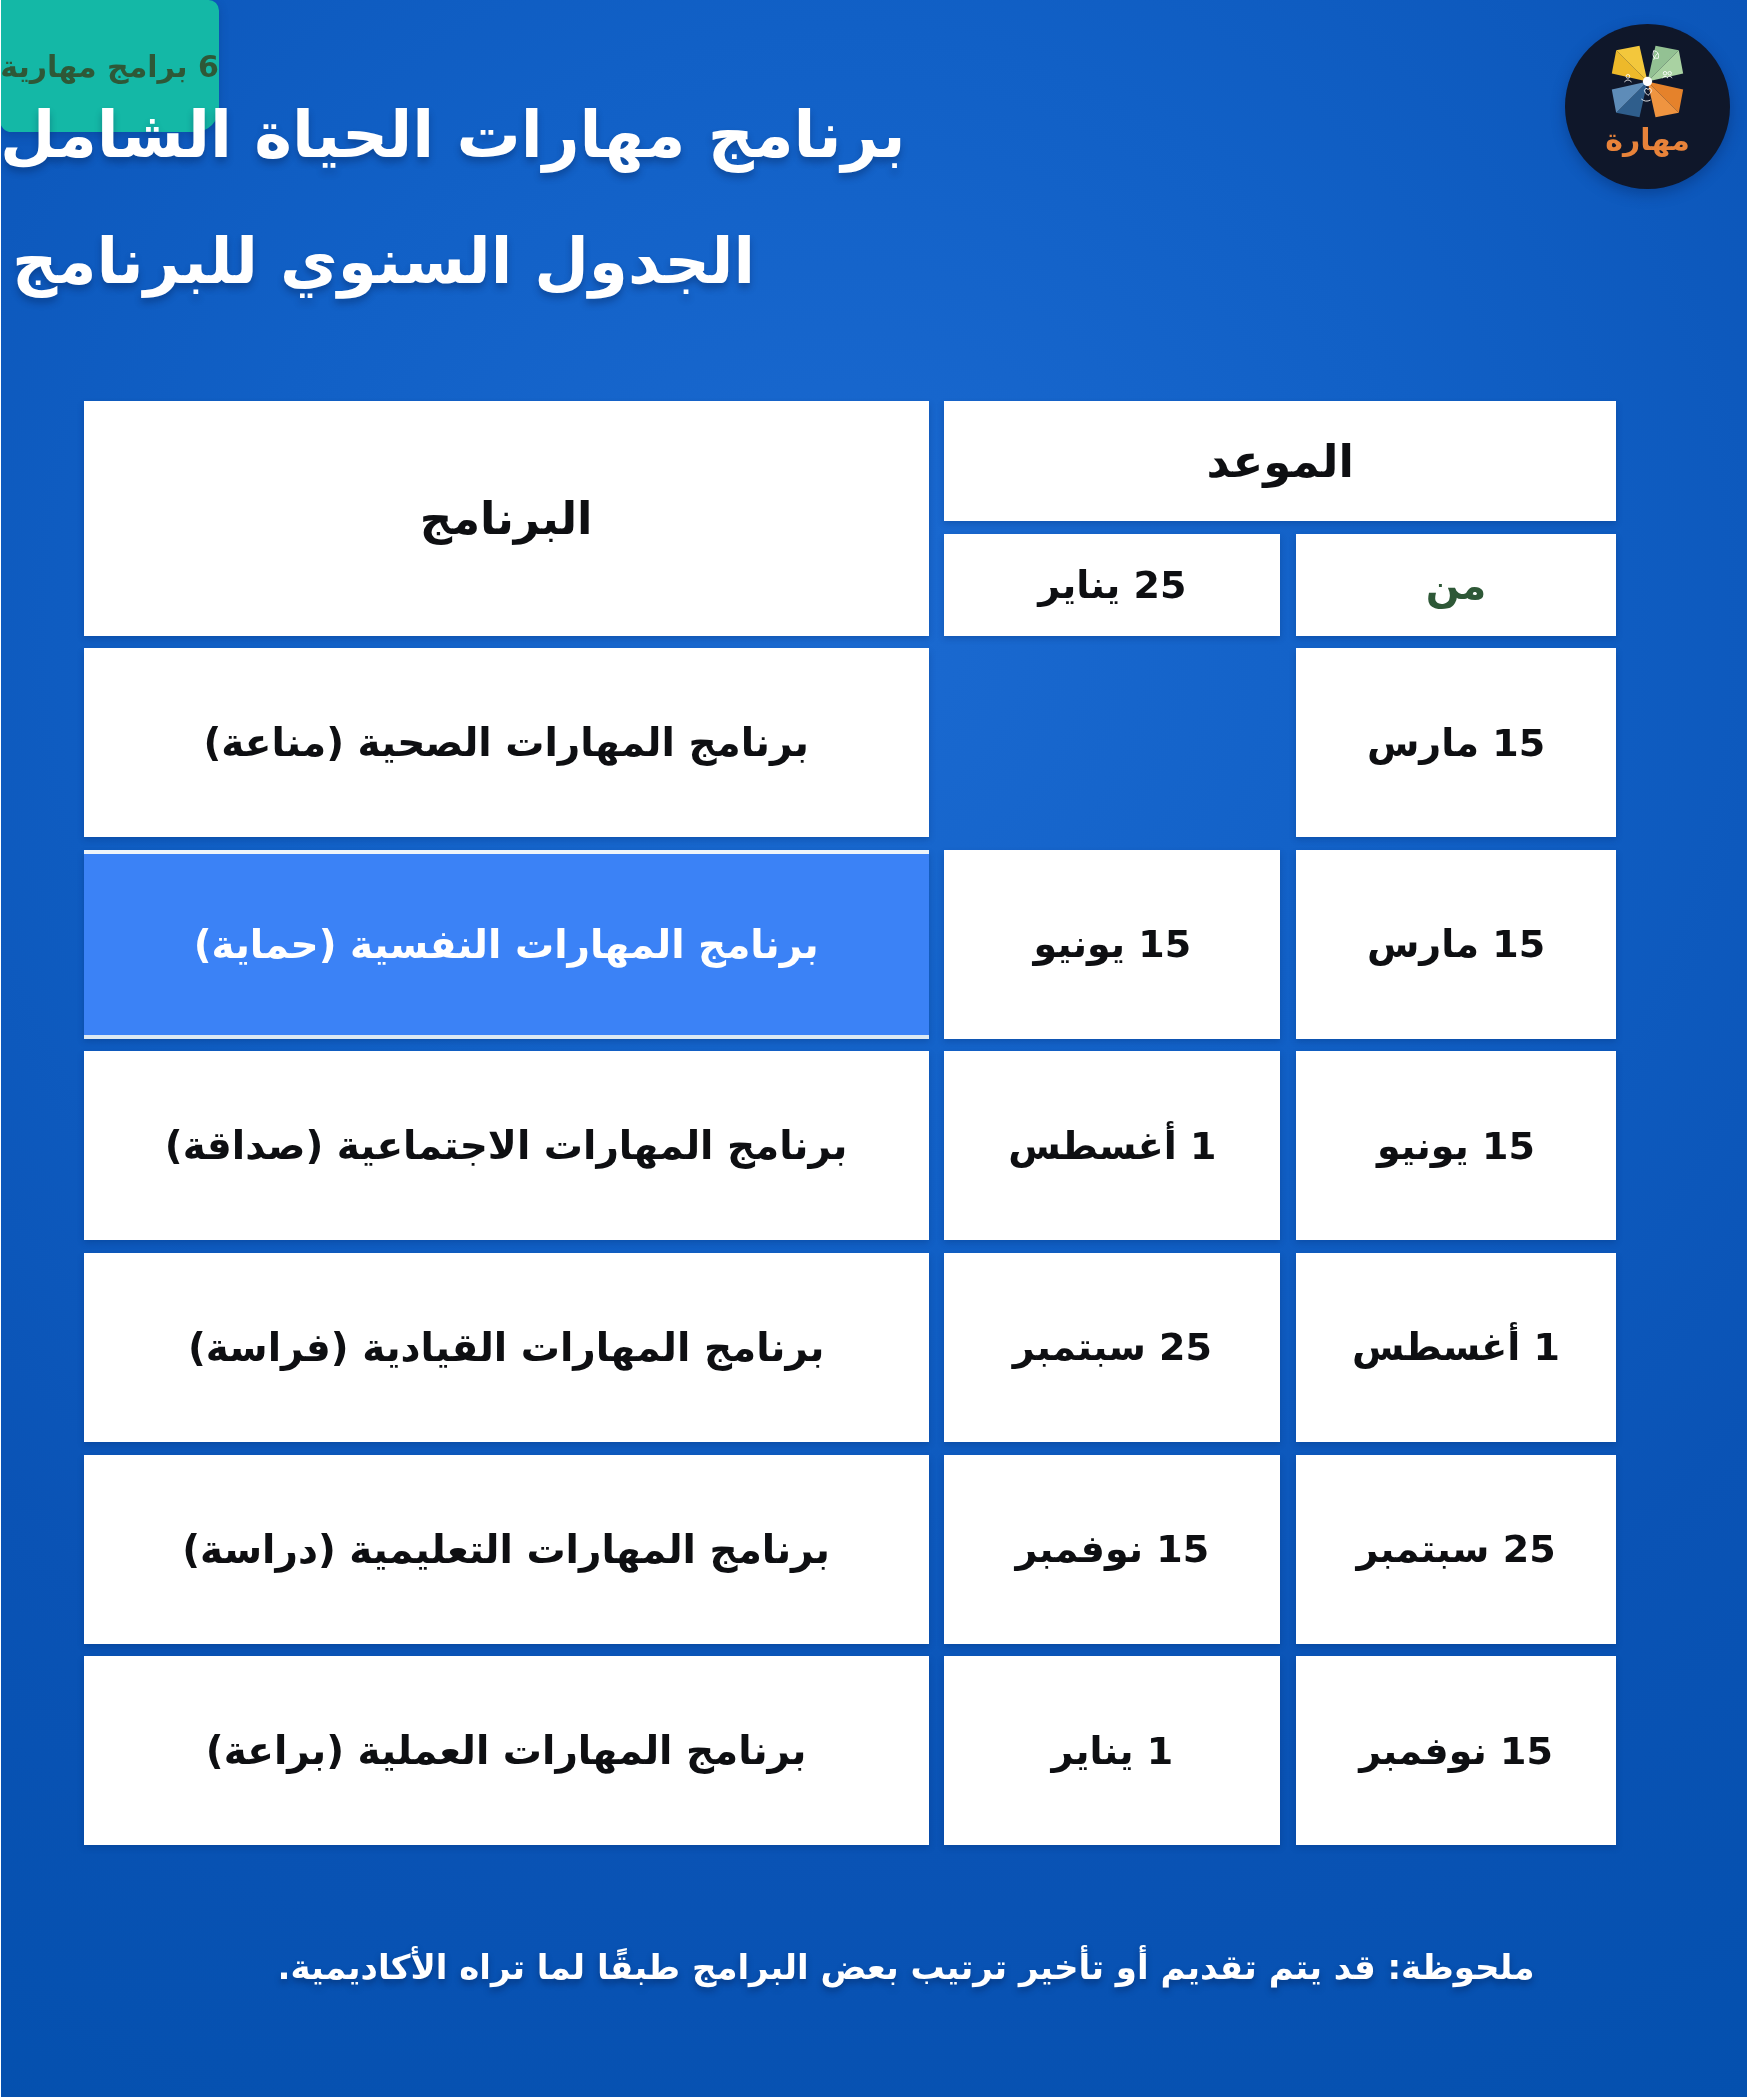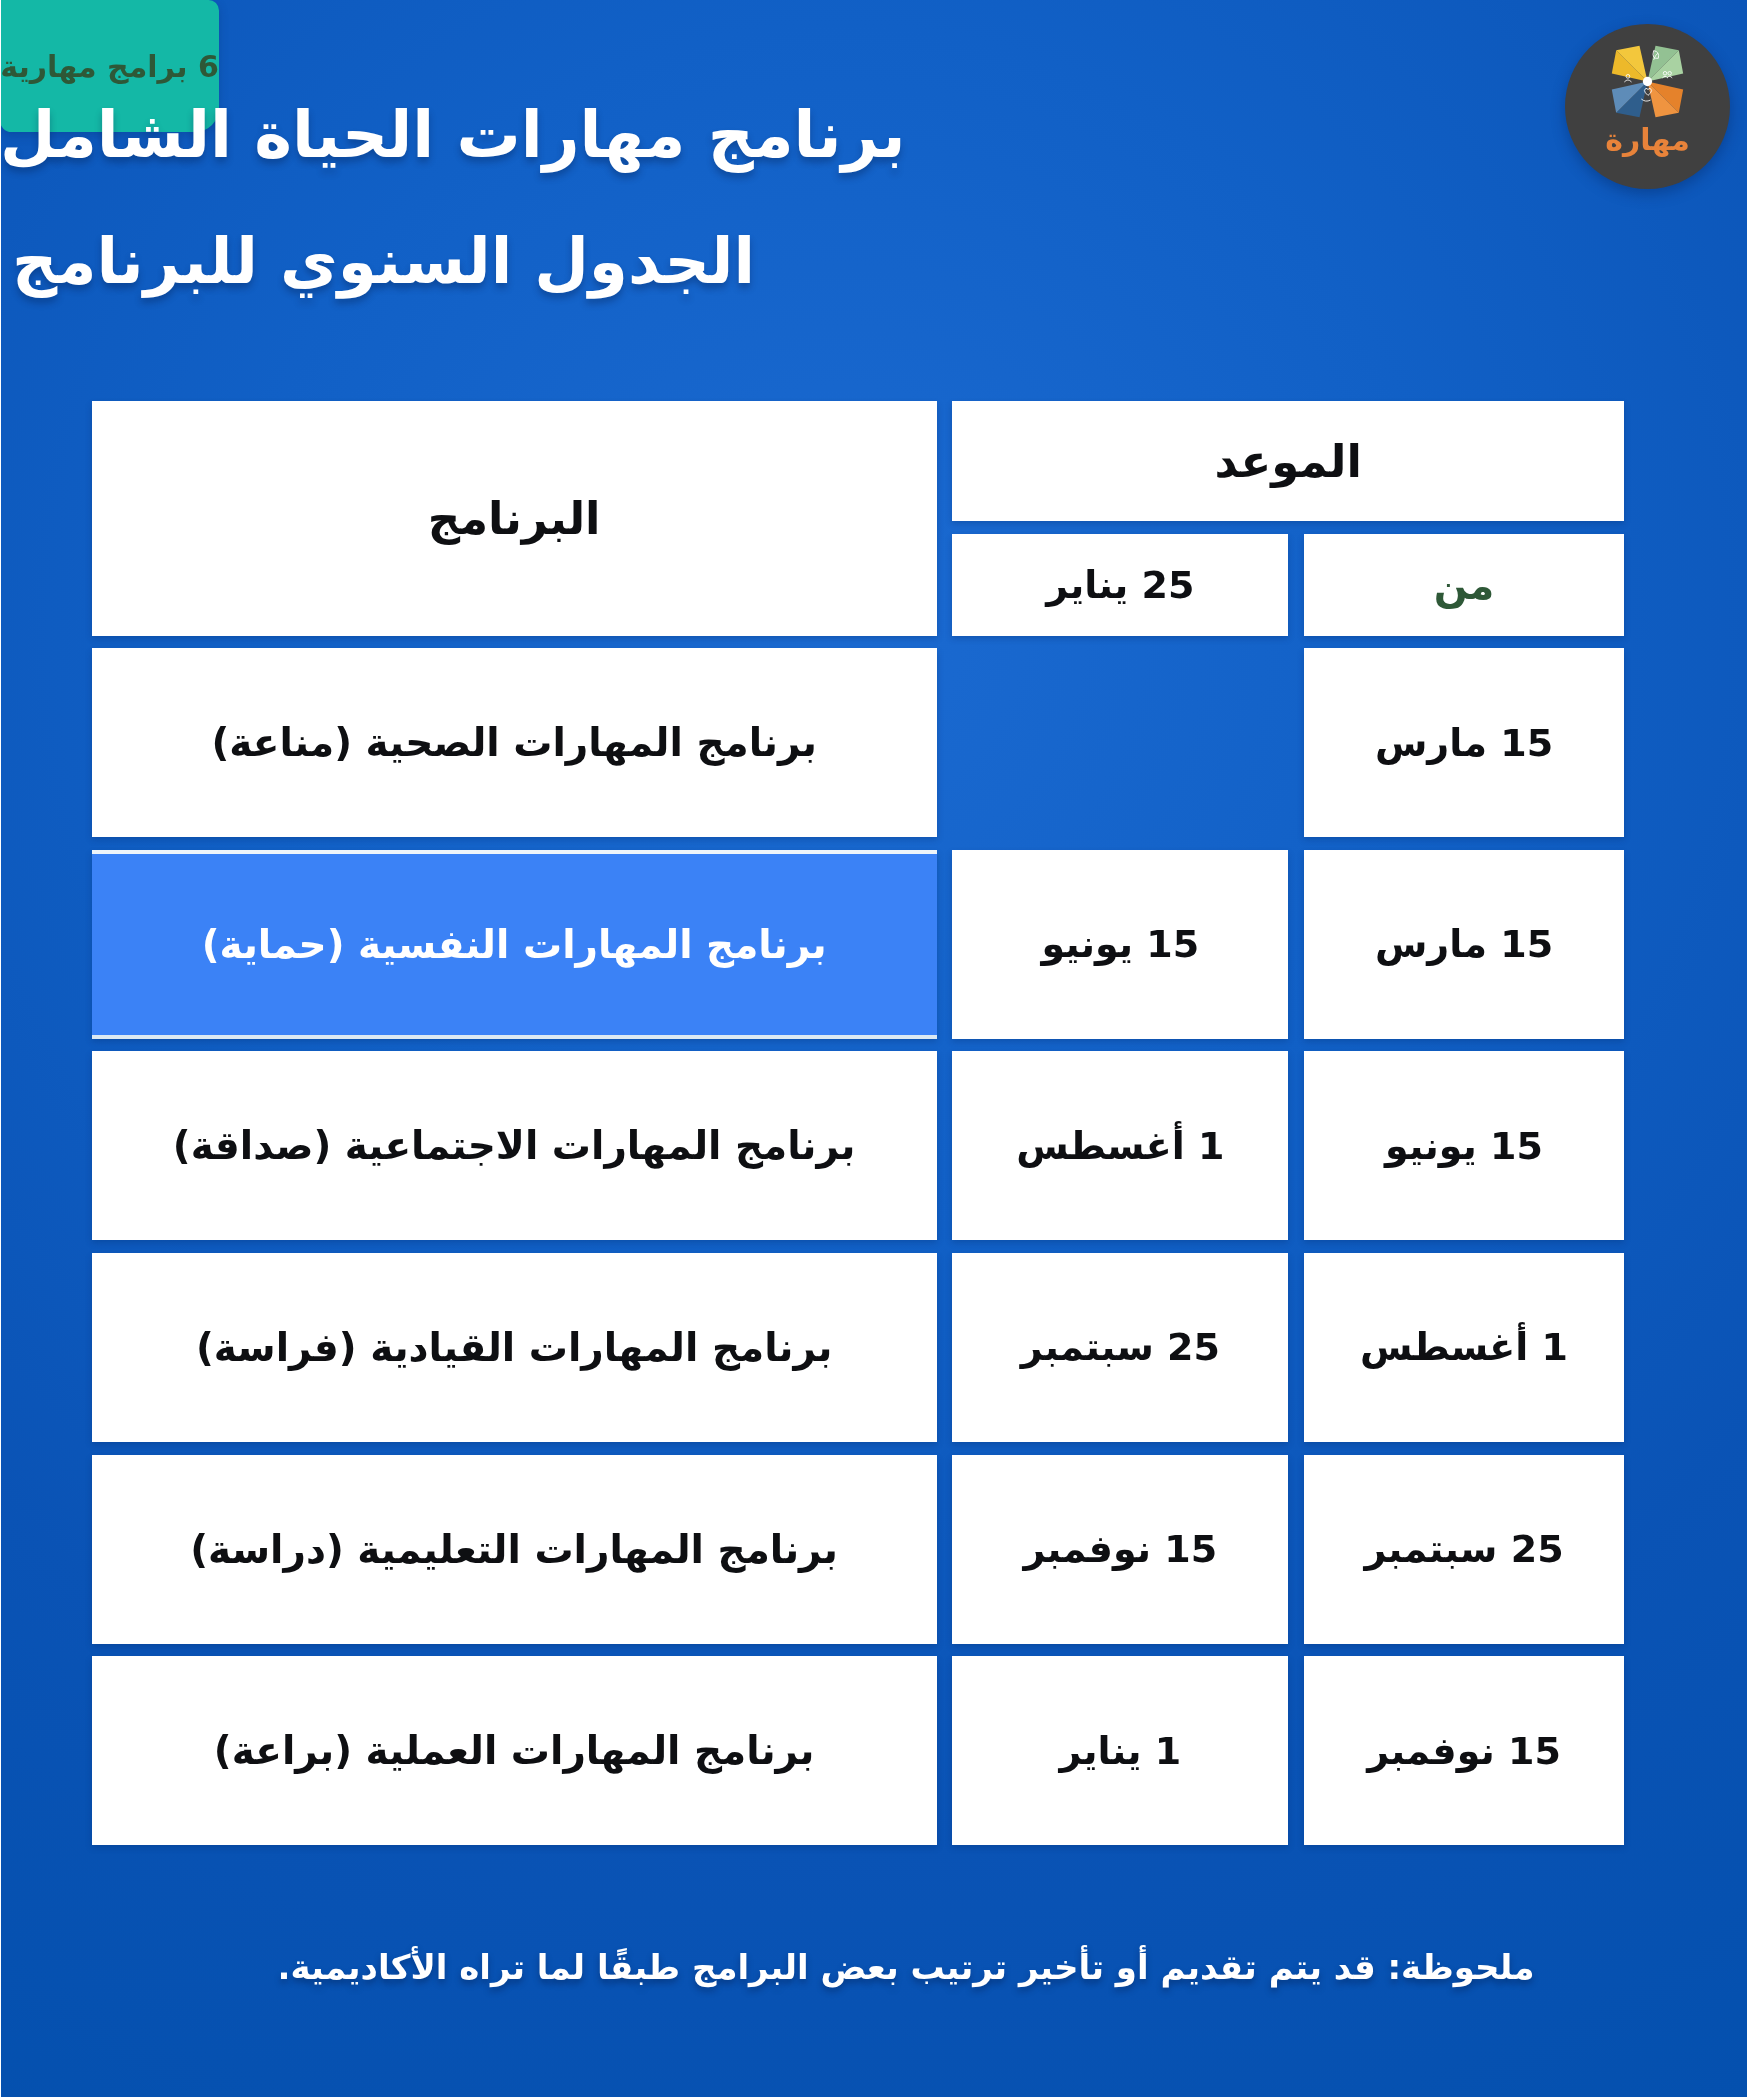--- a/index.html
+++ b/index.html
@@ -15,37 +15,37 @@
   .badge{
     left:0;top:0;width:219px;height:132px;background:#14b8a6;
     border-radius:0 10.5px 24px 11.5px;
     display:flex;align-items:center;justify-content:center;
     box-shadow:0 3.1px 9.4px rgba(3,40,100,.25);
   }
   .badge span{color:#2E5837;font-weight:bold;font-size:30px;}
 
   
   .logo{
-    left:1565px;top:23.6px;width:165px;height:165px;background:#404040;border-radius:50%;
+    left:1565px;top:23.6px;width:165px;height:165px;background:#0f172a;border-radius:50%;
     display:flex;flex-direction:column;align-items:center;justify-content:flex-start;
     box-shadow:0 5.2px 13.6px rgba(2,30,80,.35);
   }
   .logo svg{width:103px;height:103px;margin-top:6.3px;}
   .logo .wordmark{color:#E8833A;font-weight:bold;font-size:30px;line-height:1;margin-top:-8.4px;}
 
   
   .title{
     top:103px;left:0;width:1748px;text-align:left;color:#FFFFFF;font-weight:bold;
   }
   .title .t1{font-size:64px;line-height:1.0;text-shadow:0 5.2px 7.3px rgba(0,20,60,.30);}
   .title .t2{font-size:63px;line-height:1.0;margin-top:63px;text-shadow:0 5.2px 7.3px rgba(0,20,60,.30);padding-left:12px;}
 
   
   .table{
-    left:92px;top:401px;width:1532px;height:1262px;
+    left:84px;top:401px;width:1532px;height:1262px;
     display:grid;direction:rtl;
     grid-template-columns:320px 336px 845px; 
     grid-template-rows:120px 102px repeat(6,189px);
     column-gap:15.7px;row-gap:12.6px;
   }
   .cell{
     background:#FFFFFF;display:flex;align-items:center;justify-content:center;
     color:#0E0F12;font-weight:bold;text-align:center;
     box-shadow:0 2.6px 6.3px rgba(4,38,98,.28);
     padding:0 12.6px;box-sizing:border-box;

